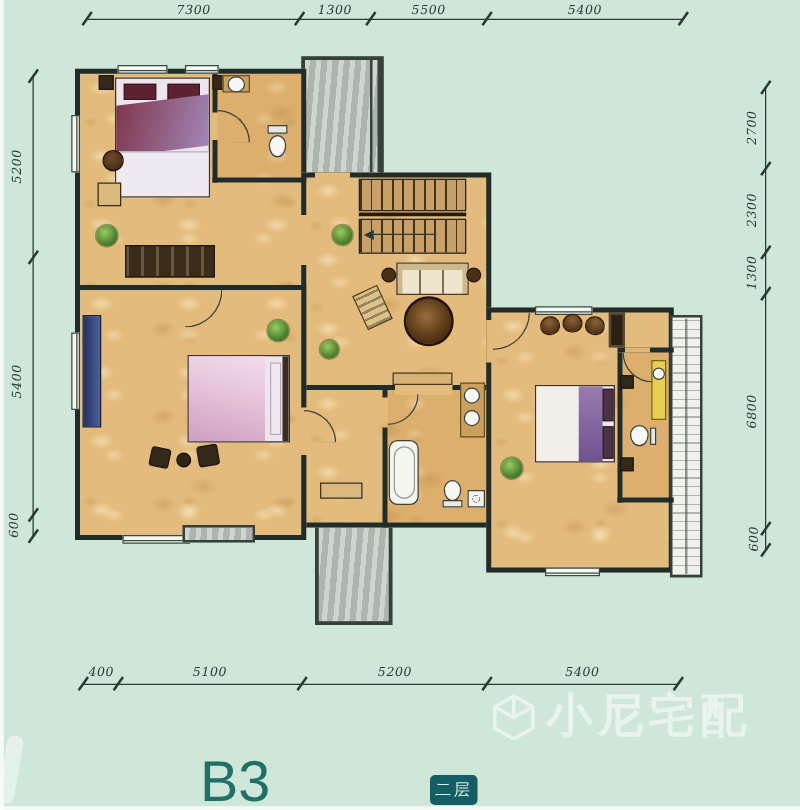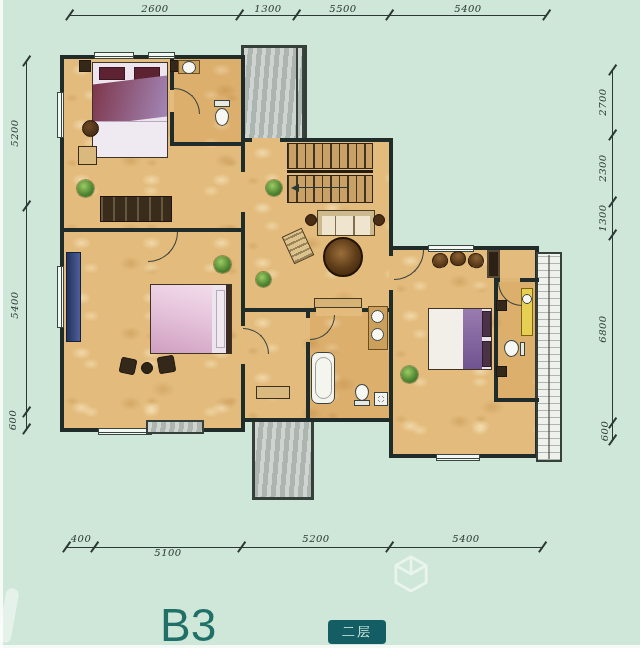--- a/index.html
+++ b/index.html
@@ -184,33 +184,33 @@
   <div class="abs arc q3" style="left:310px;top:315px;width:25px;height:25px"></div>
   <div class="abs arc q2" style="left:243px;top:328px;width:26px;height:26px"></div>
 </div>
 
 <div class="abs dline" style="left:70px;top:15px;width:477px;height:1.3px"></div>
 <div class="abs tick" style="left:63px;top:14.2px"></div>
 <div class="abs tick" style="left:233px;top:14.2px"></div>
 <div class="abs tick" style="left:290px;top:14.2px"></div>
 <div class="abs tick" style="left:383px;top:14.2px"></div>
 <div class="abs tick" style="left:540px;top:14.2px"></div>
-<span class="abs dlab" style="left:155px;top:3px">2600</span>
+<span class="abs dlab" style="left:155px;top:3px">7300</span>
 <span class="abs dlab" style="left:268px;top:3px">1300</span>
 <span class="abs dlab" style="left:343px;top:3px">5500</span>
 <span class="abs dlab" style="left:468px;top:3px">5400</span>
 
 <div class="abs dline" style="left:67px;top:547px;width:476px;height:1.3px"></div>
 <div class="abs tick" style="left:60px;top:546px"></div>
 <div class="abs tick" style="left:88px;top:546px"></div>
 <div class="abs tick" style="left:235px;top:546px"></div>
 <div class="abs tick" style="left:383px;top:546px"></div>
 <div class="abs tick" style="left:536px;top:546px"></div>
 <span class="abs dlab" style="left:81px;top:533px">400</span>
-<span class="abs dlab" style="left:168px;top:547px">5100</span>
+<span class="abs dlab" style="left:168px;top:533px">5100</span>
 <span class="abs dlab" style="left:316px;top:533px">5200</span>
 <span class="abs dlab" style="left:466px;top:533px">5400</span>
 
 <div class="abs dline" style="left:26px;top:61px;width:1.3px;height:368px"></div>
 <div class="abs tick" style="left:19.5px;top:60px"></div>
 <div class="abs tick" style="left:19.5px;top:205px"></div>
 <div class="abs tick" style="left:19.5px;top:411px"></div>
 <div class="abs tick" style="left:19.5px;top:428px"></div>
 <span class="abs dlabv" style="left:14px;top:133px">5200</span>
 <span class="abs dlabv" style="left:14px;top:305px">5400</span>
@@ -223,23 +223,24 @@
 <div class="abs tick" style="left:605.5px;top:234px"></div>
 <div class="abs tick" style="left:605.5px;top:422px"></div>
 <div class="abs tick" style="left:605.5px;top:439px"></div>
 <span class="abs dlabv" style="left:602px;top:102px">2700</span>
 <span class="abs dlabv" style="left:602px;top:168px">2300</span>
 <span class="abs dlabv" style="left:602px;top:218px">1300</span>
 <span class="abs dlabv" style="left:602px;top:329px">6800</span>
 <span class="abs dlabv" style="left:604px;top:431px">600</span>
 
 <div class="abs" id="unit-title" style="left:160px;top:598px">B3</div>
-<div class="abs" id="floor-badge" style="left:328px;top:620px;width:58px;height:24px">二层</div>
+<div class="abs" id="floor-badge" style="left:344px;top:620px;width:38px;height:24px">二层</div>
 
 <div class="abs" id="watermark" style="left:392px;top:548px;height:50px">
   <svg width="38" height="38" viewBox="0 0 40 40">
     <path d="M20 3 L36 12 V30 L20 39 L4 30 V12 Z M20 3 V21 M4 12 L20 21 L36 12" fill="none" stroke="rgba(255,255,255,0.55)" stroke-width="3" stroke-linejoin="round"></path>
   </svg>
+  <span>小尼宅配</span>
 </div>
 
 <div class="abs" style="left:0;top:0;width:3px;height:648px;background:rgba(255,255,255,.8)"></div>
 <div class="abs" style="left:0;top:645px;width:640px;height:3px;background:rgba(255,255,255,.8)"></div>
 <div class="abs" style="left:2px;top:588px;width:13px;height:55px;background:rgba(255,255,255,.45);border-radius:7px;transform:rotate(10deg)"></div>
 
 </body></html>

